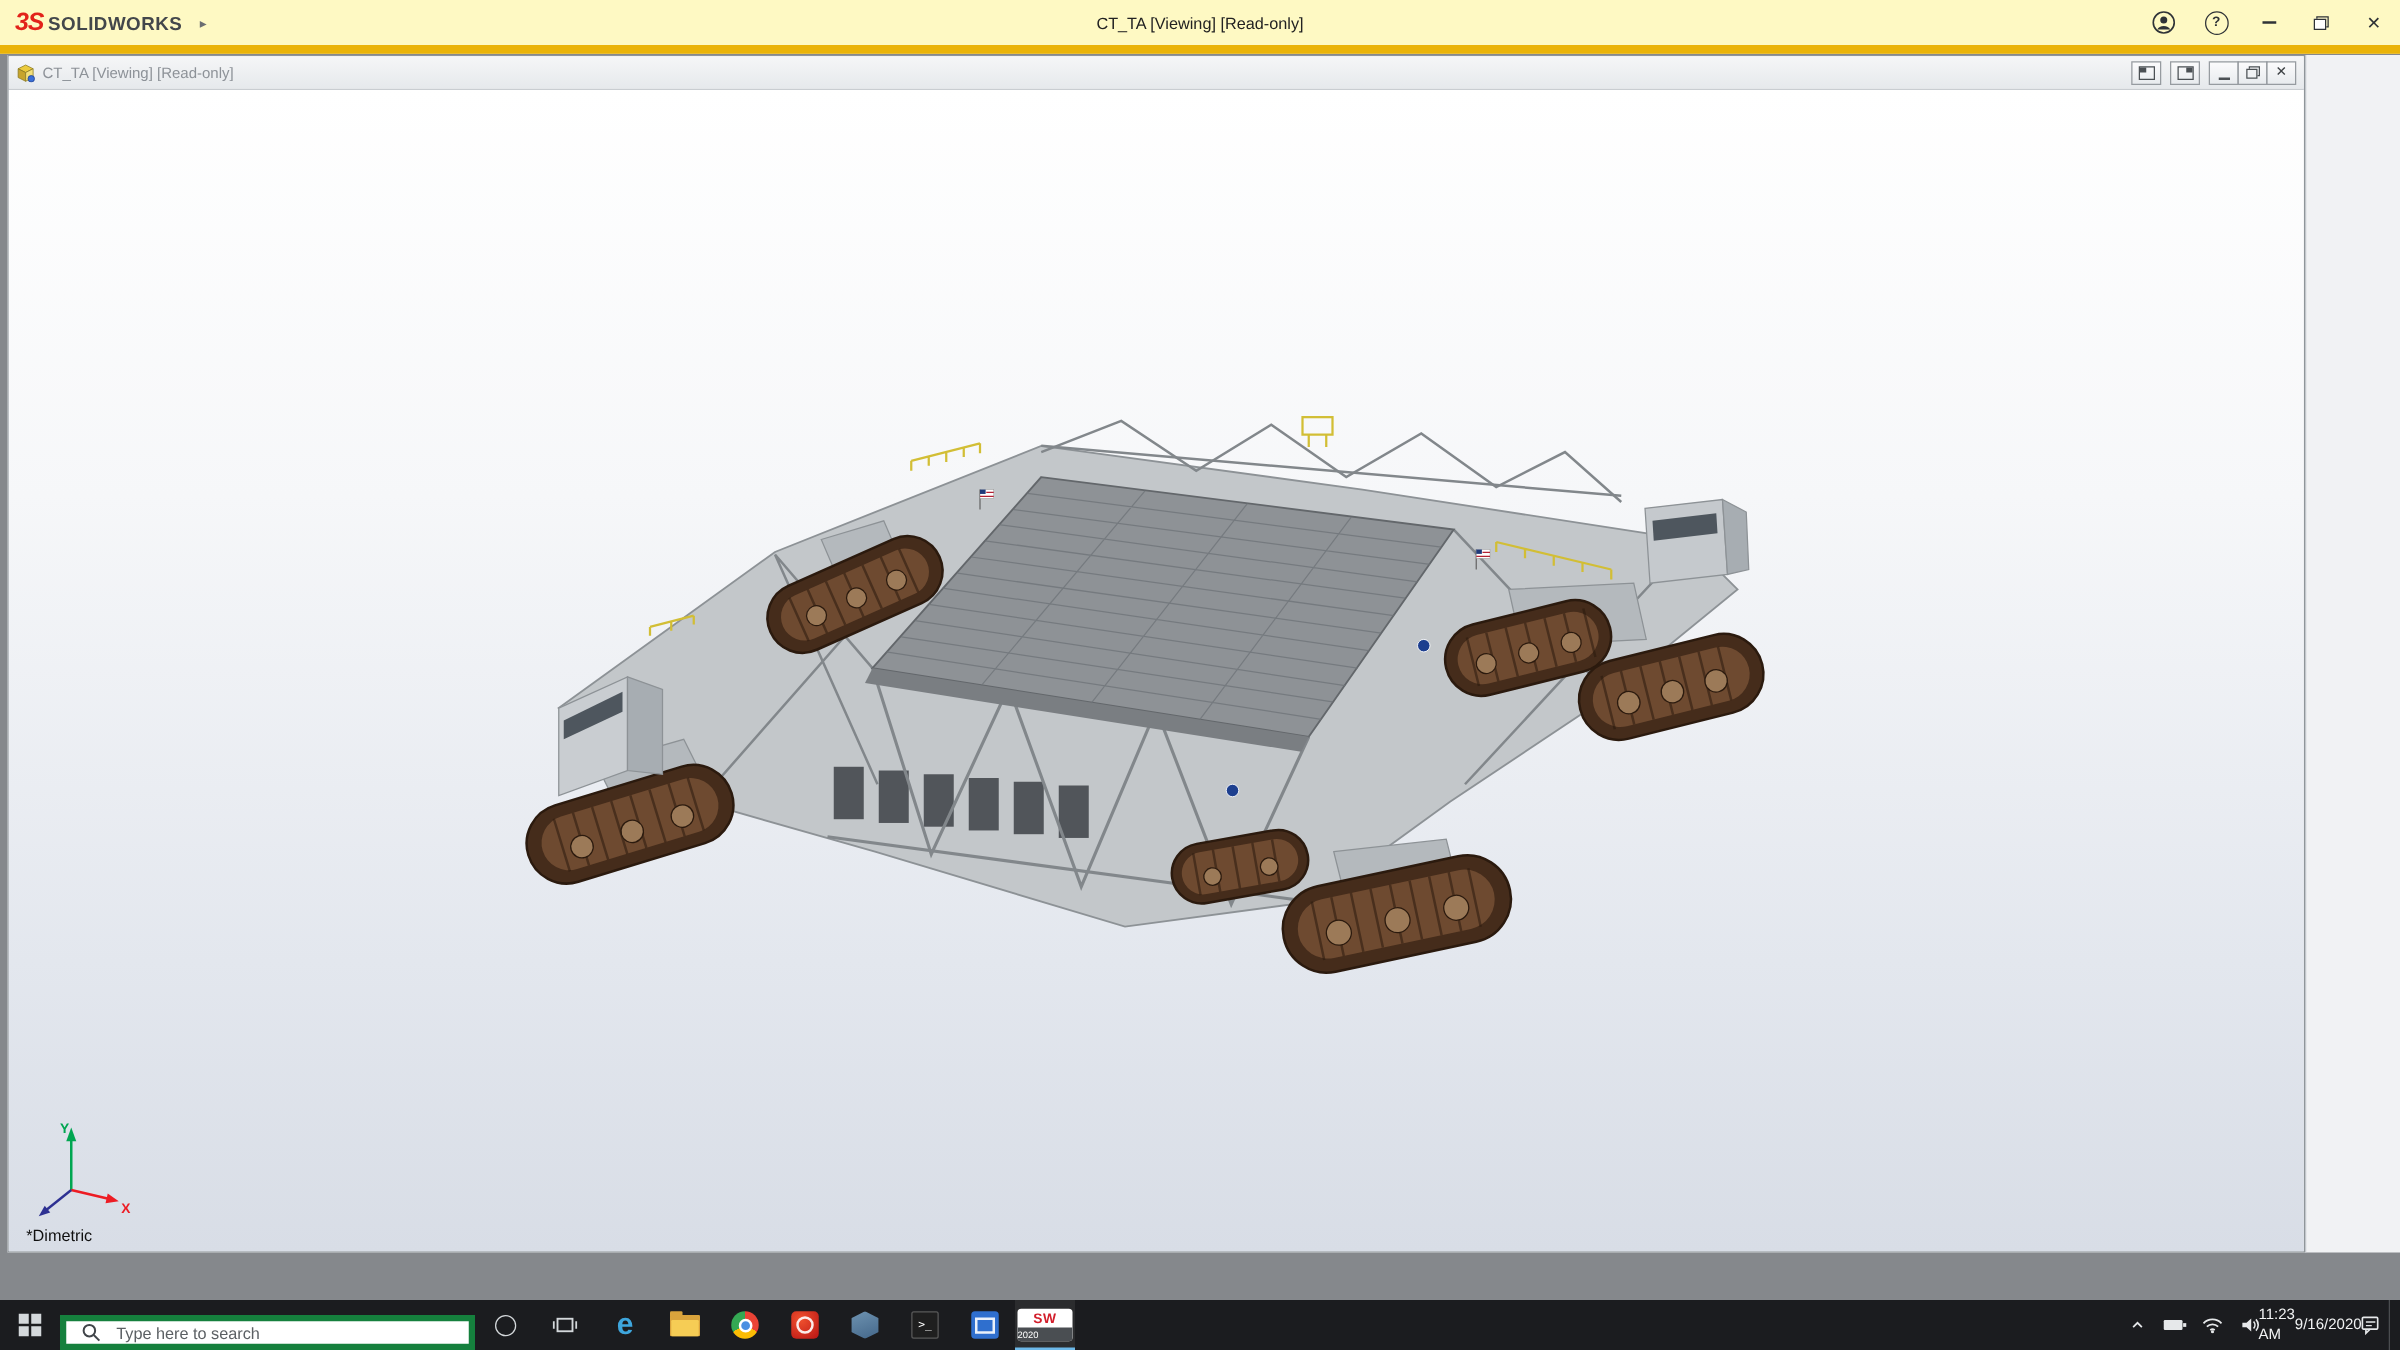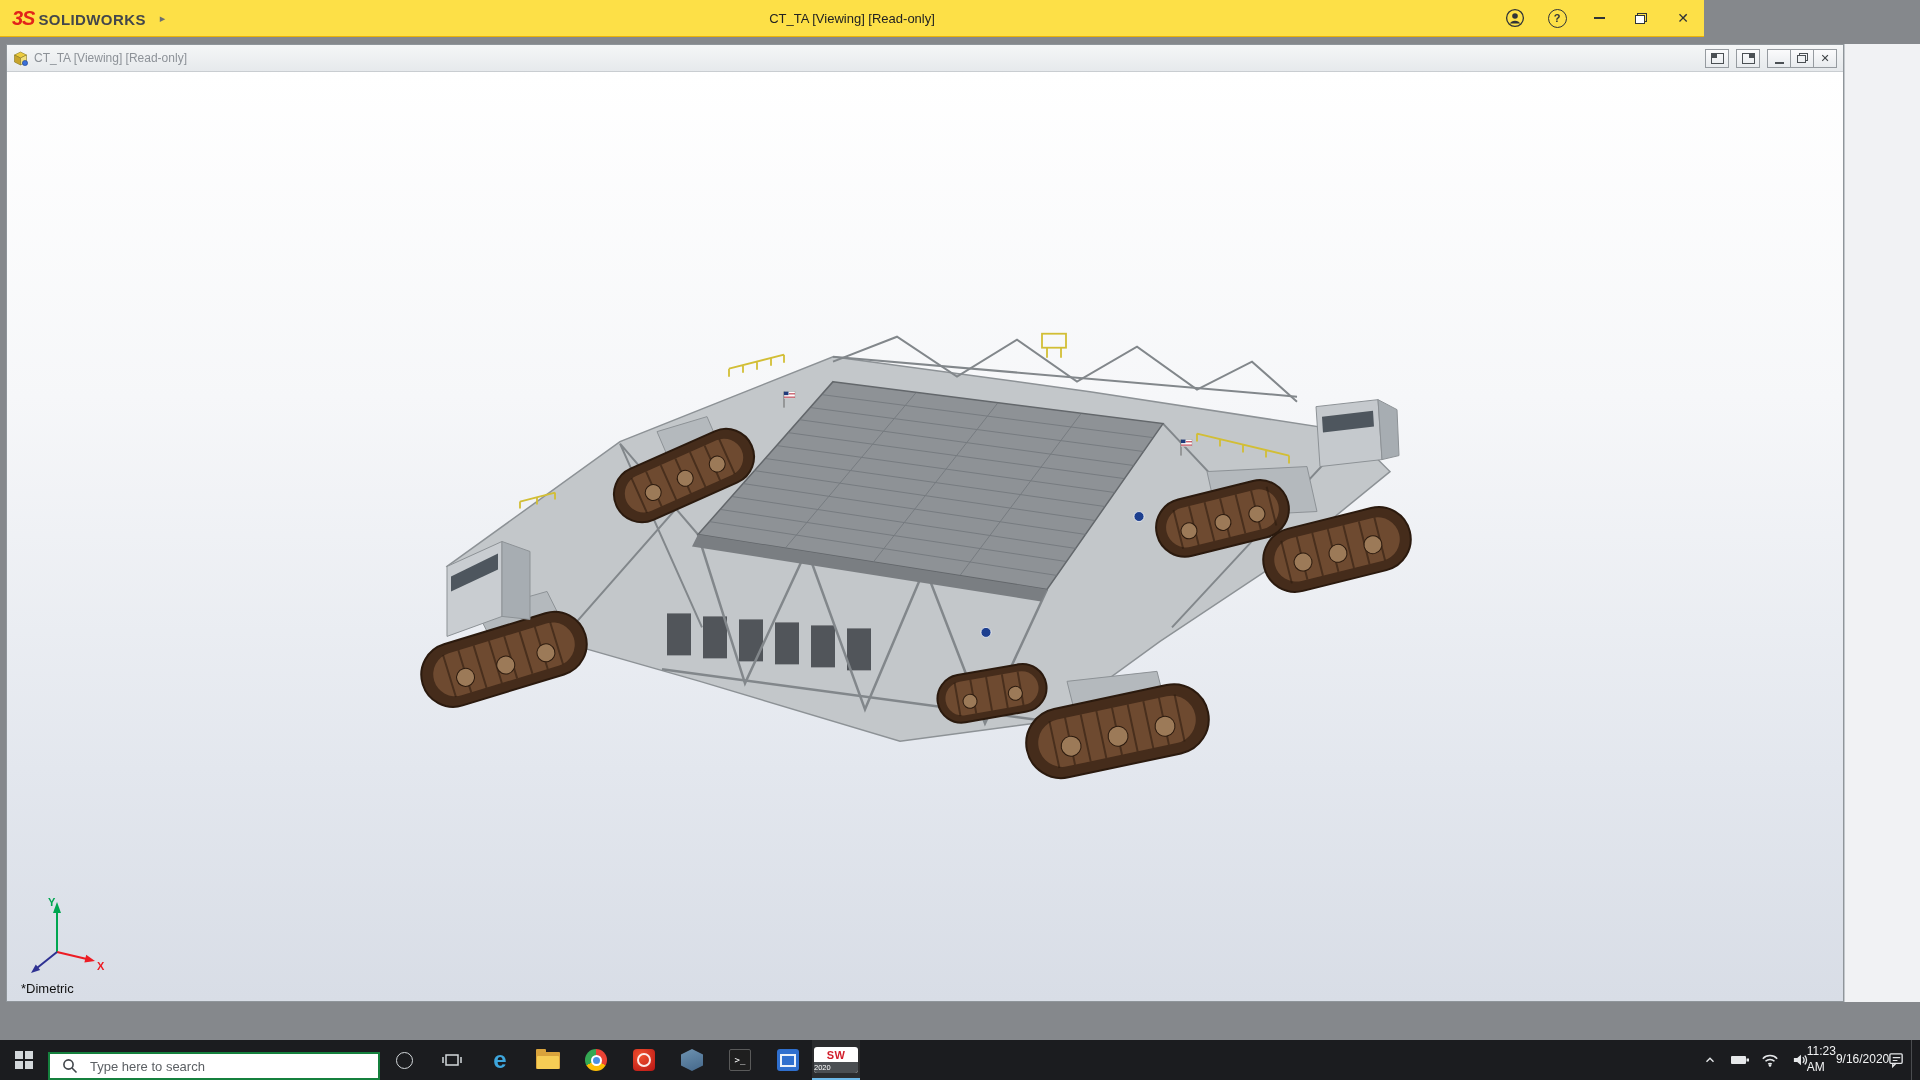--- a/index.html
+++ b/index.html
@@ -1,21 +1,21 @@
 <!DOCTYPE html>
 <html><head>
 <meta charset="utf-8">
 <style>
   html,body{margin:0;padding:0;background:#555;}
   .screen{position:relative;width:1920px;height:1080px;overflow:hidden;
           font-family:"Liberation Sans",sans-serif;background:#85888c;}
 
   
-  .app-titlebar{position:absolute;left:0;top:0;width:1704px;height:36px;background:#fde047;
-                border-bottom:1px solid #eab308;display:flex;align-items:center;z-index:30;}
+  .app-titlebar{position:absolute;left:0;top:0;width:1920px;height:36px;background:#fef9c3;
+                border-bottom:7px solid #eab308;display:flex;align-items:center;z-index:30;}
   .brand{display:flex;align-items:baseline;margin-left:12px;}
   .brand-mark{color:#e2231a;font-weight:bold;font-style:italic;font-size:20px;letter-spacing:-1px;}
   .brand-name{font-weight:bold;font-size:15px;color:#43474b;letter-spacing:.4px;margin-left:4px;}
   .flyout{margin-left:14px;color:#6b6e71;font-size:11px;}
   .app-title{position:absolute;left:50%;transform:translateX(-50%);font-size:13px;color:#222;white-space:nowrap;}
   .win-controls{margin-left:auto;display:flex;height:36px;}
   .win-btn{width:42px;height:36px;display:flex;align-items:center;justify-content:center;color:#2f3337;}
   .help-circle{width:17px;height:17px;border:1.3px solid #2f3337;border-radius:50%;
                display:flex;align-items:center;justify-content:center;font-size:11px;font-weight:bold;}
   .minline{width:11px;height:1.5px;background:#2f3337;display:block;}
@@ -53,21 +53,21 @@
 
   .task-pane-strip{position:absolute;left:1844px;top:8px;width:76px;height:958px;
                    background:#f1f2f4;border-left:1px solid #c3c7cb;}
 
   
   .taskbar{position:absolute;left:0;top:1040px;width:1920px;height:40px;background:#1b1c1f;
            display:flex;align-items:stretch;z-index:40;}
   .tb-btn{width:48px;display:flex;align-items:center;justify-content:center;flex:0 0 auto;}
   .win-logo{display:grid;grid-template-columns:8px 8px;grid-template-rows:8px 8px;gap:1.5px;}
   .win-logo span{background:#d4d8db;display:block;}
-  .search-box{width:332px;background:#ffffff;border:2px solid #15803d;box-sizing:border-box;
+  .search-box{width:332px;background:#ffffff;border:5px solid #15803d;box-sizing:border-box;
               display:flex;align-items:center;gap:10px;padding-left:12px;flex:0 0 auto;margin-top:12px;}
   .search-box input{border:none;outline:none;background:transparent;font-size:13px;color:#5c6064;width:250px;
                     font-family:"Liberation Sans",sans-serif;}
   .search-box input::placeholder{color:#5c6064;opacity:1;}
   .cortana-ring{width:15px;height:15px;border:1.6px solid #d4d8db;border-radius:50%;display:block;}
   .edge-e{font-size:24px;font-weight:bold;color:#3ea6dd;line-height:1;}
   .folder{position:relative;width:24px;height:17px;}
   .folder .back{position:absolute;left:0;top:0;width:24px;height:17px;background:#d9a33c;border-radius:1px;}
   .folder .back::before{content:"";position:absolute;left:0;top:-3px;width:10px;height:4px;background:#d9a33c;border-radius:1px 1px 0 0;}
   .folder .front{position:absolute;left:1px;top:4px;width:22px;height:13px;background:#f6cd55;border-radius:1px;}

